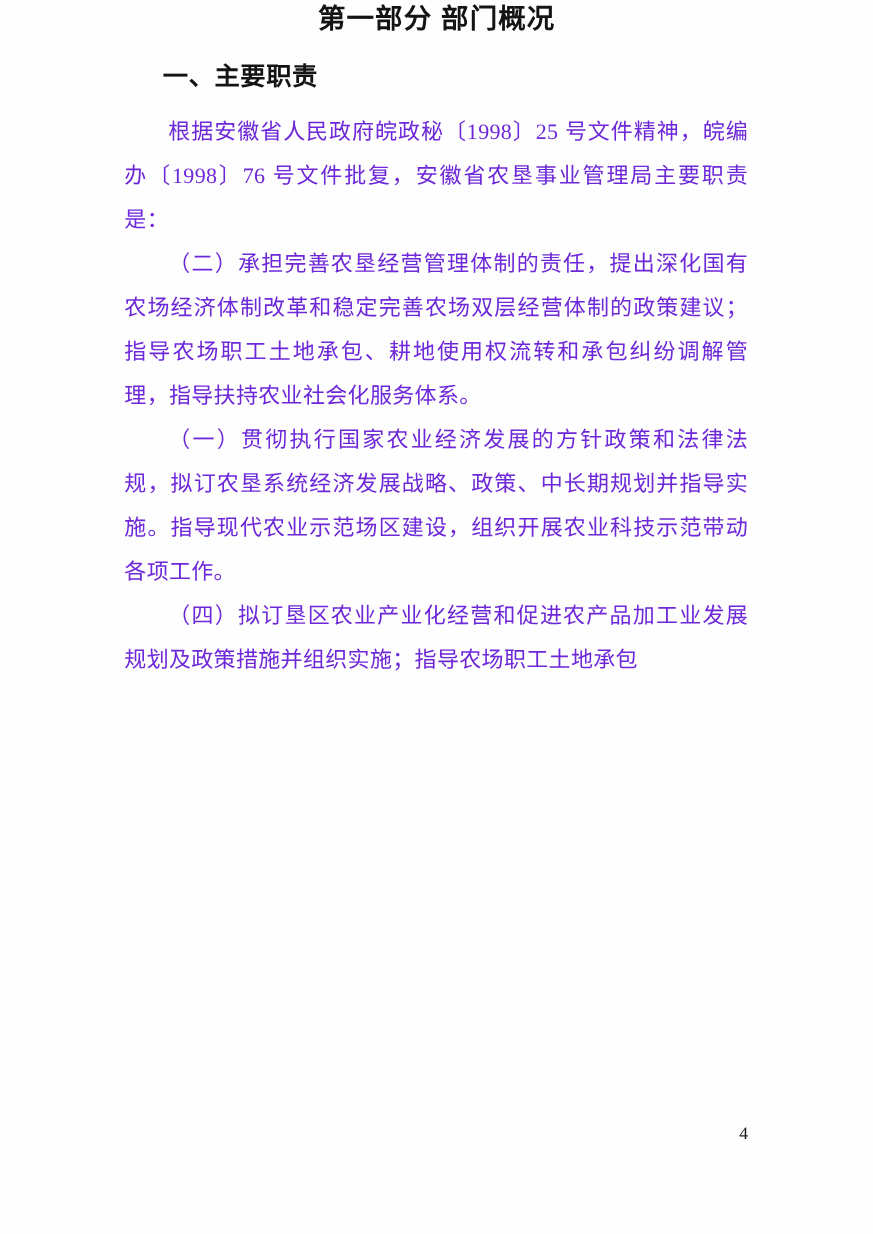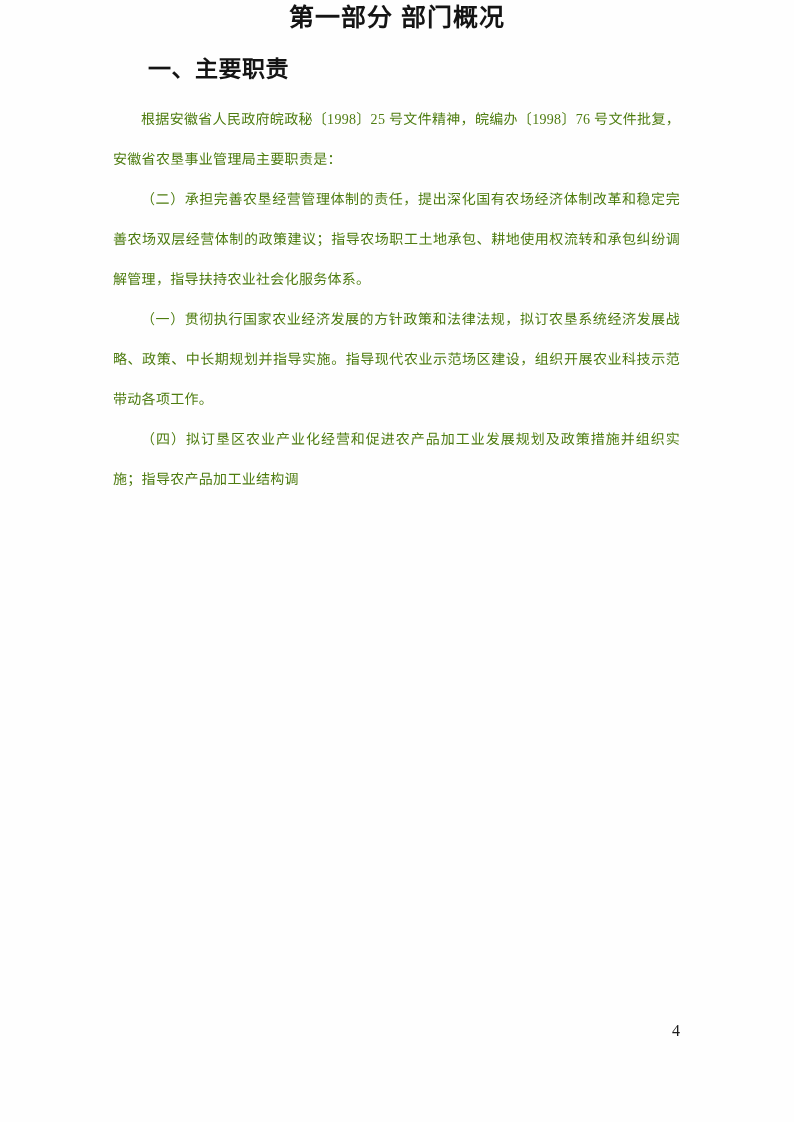--- a/index.html
+++ b/index.html
@@ -36,27 +36,27 @@
     letter-spacing: 0.5px;
     color: #141414;
   }
   .content {
     width: 567px;
     margin: 17px 114px 0 113px;
   }
   .content p {
     margin: 0;
     font-family: "Liberation Serif", "DejaVu Serif", serif;
-    font-size: 14px;
+    font-size: 20px;
     line-height: 40px;
     letter-spacing: 0.3px;
     text-align: justify;
     text-justify: inter-ideograph;
     text-indent: 2em;
-    color: #4d7c0f;
+    color: #6d28d9;
   }
   .page-number {
     position: absolute;
     top: 1020px;
     right: 114px;
     width: 567px;
     text-align: right;
     font-family: "Liberation Serif", "DejaVu Serif", serif;
     font-size: 16px;
     line-height: 22px;
@@ -69,18 +69,18 @@
 <div class="page">
 
   <h1 class="doc-title">第一部分 部门概况</h1>
 
   <h2 class="section-heading">一、主要职责</h2>
 
   <div class="content">
     <p>根据安徽省人民政府皖政秘〔1998〕25 号文件精神，皖编办〔1998〕76 号文件批复，安徽省农垦事业管理局主要职责是：</p>
     <p>（二）承担完善农垦经营管理体制的责任，提出深化国有农场经济体制改革和稳定完善农场双层经营体制的政策建议；指导农场职工土地承包、耕地使用权流转和承包纠纷调解管理，指导扶持农业社会化服务体系。</p>
     <p>（一）贯彻执行国家农业经济发展的方针政策和法律法规，拟订农垦系统经济发展战略、政策、中长期规划并指导实施。指导现代农业示范场区建设，组织开展农业科技示范带动各项工作。</p>
-    <p>（四）拟订垦区农业产业化经营和促进农产品加工业发展规划及政策措施并组织实施；指导农产品加工业结构调</p>
+    <p>（四）拟订垦区农业产业化经营和促进农产品加工业发展规划及政策措施并组织实施；指导农场职工土地承包</p>
   </div>
 
   <div class="page-number">4</div>
 
 </div>
 
 </body></html>

